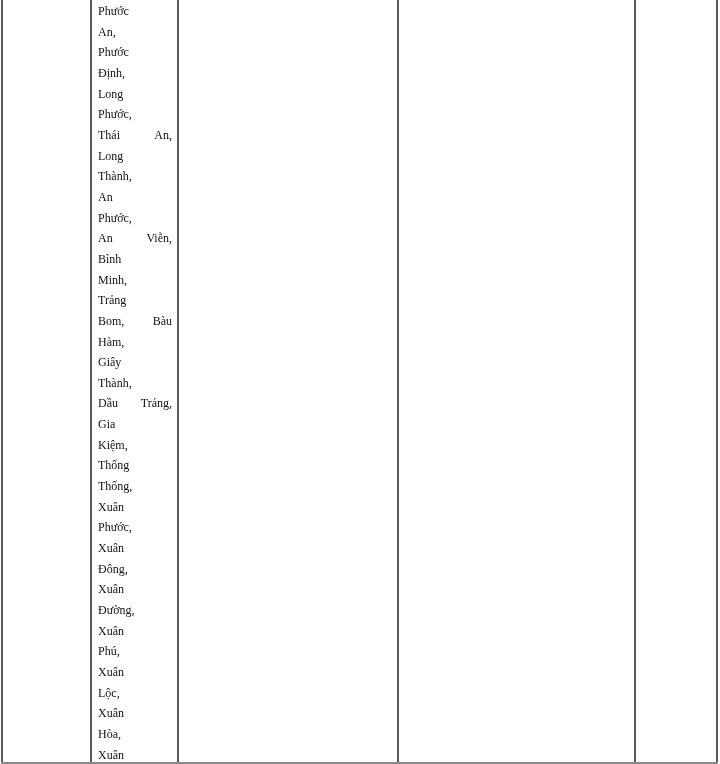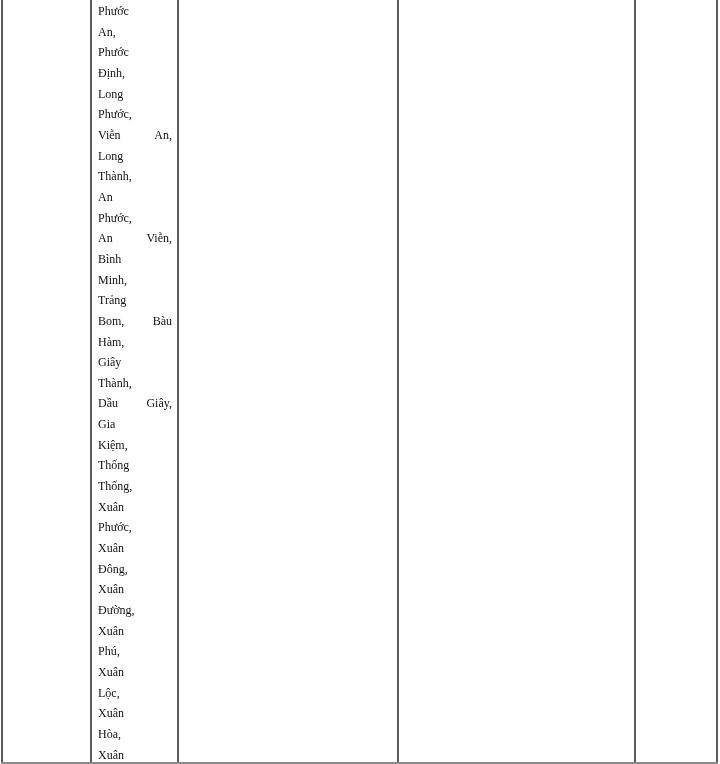--- a/index.html
+++ b/index.html
@@ -61,34 +61,34 @@
   <div class="trow">
     <div class="tcell c1"></div>
     <div class="tcell c2">
       <div class="cell-lines">
           <div class="tline">Phước</div>
           <div class="tline">An,</div>
           <div class="tline">Phước</div>
           <div class="tline">Định,</div>
           <div class="tline">Long</div>
           <div class="tline">Phước,</div>
-          <div class="tline">Viễn An,</div>
+          <div class="tline">Thái An,</div>
           <div class="tline">Long</div>
           <div class="tline">Thành,</div>
           <div class="tline">An</div>
           <div class="tline">Phước,</div>
           <div class="tline">An Viễn,</div>
           <div class="tline">Bình</div>
           <div class="tline">Minh,</div>
           <div class="tline">Trảng</div>
           <div class="tline">Bom, Bàu</div>
           <div class="tline">Hàm,</div>
           <div class="tline">Giây</div>
           <div class="tline">Thành,</div>
-          <div class="tline">Dầu Giây,</div>
+          <div class="tline">Dầu Trảng,</div>
           <div class="tline">Gia</div>
           <div class="tline">Kiệm,</div>
           <div class="tline">Thống</div>
           <div class="tline">Thống,</div>
           <div class="tline">Xuân</div>
           <div class="tline">Phước,</div>
           <div class="tline">Xuân</div>
           <div class="tline">Đông,</div>
           <div class="tline">Xuân</div>
           <div class="tline">Đường,</div>

